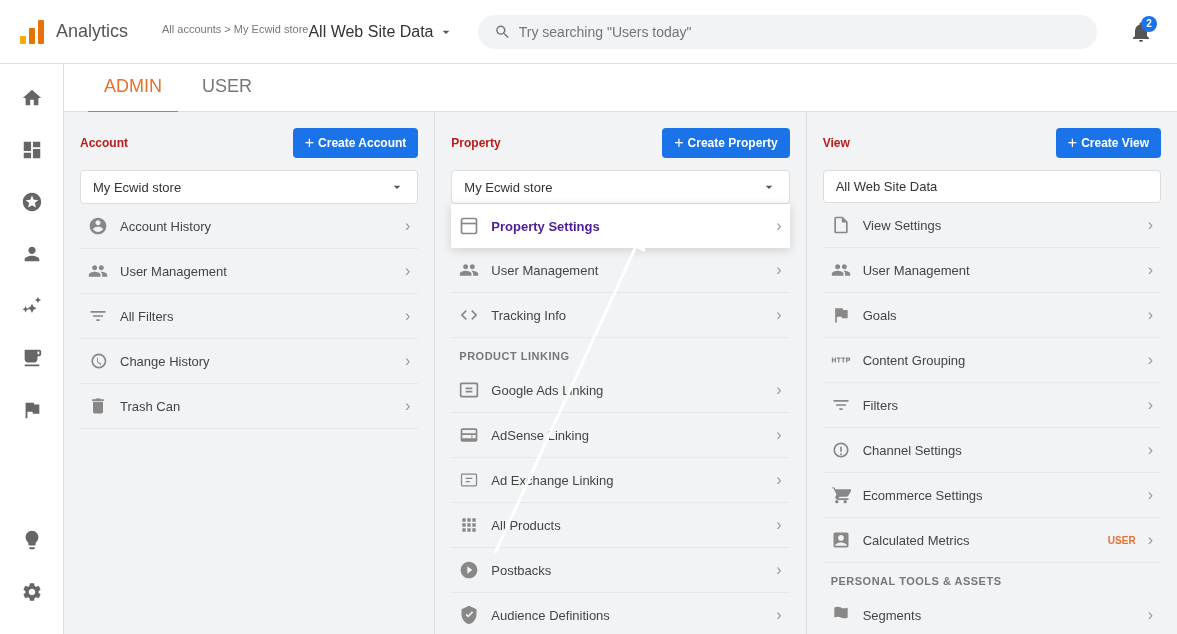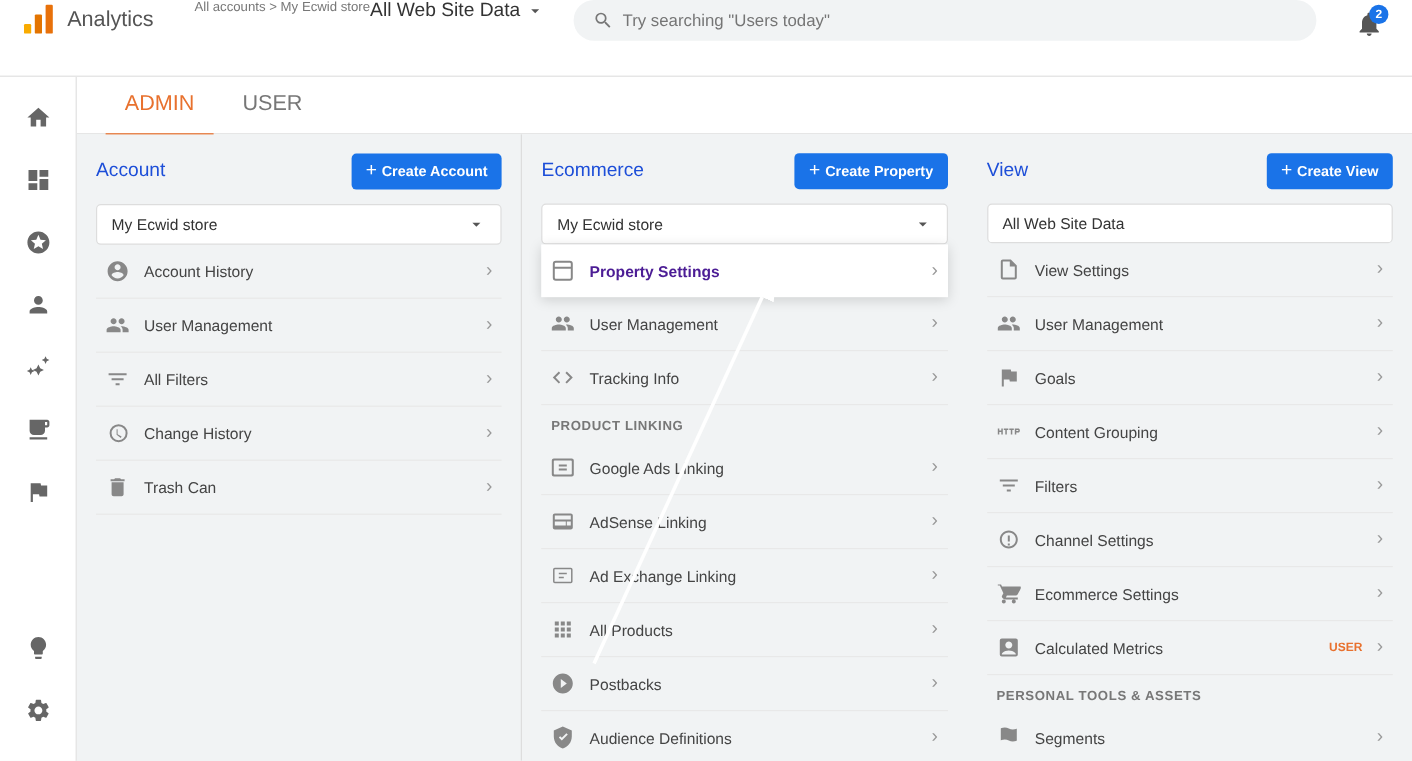--- a/index.html
+++ b/index.html
@@ -1,20 +1,20 @@
 <!DOCTYPE html>
 <html><head>
   <meta charset="utf-8">
   <style>
     * { box-sizing: border-box; margin: 0; padding: 0; }
     body { font-family: 'Arial', sans-serif; background: #f1f3f4; width: 1177px; height: 634px; overflow: hidden; }
 
     
     .topbar {
-      display: flex; align-items: flex-start; background: #fff;
+      display: flex; align-items: center; background: #fff;
       height: 64px; padding: 0 16px; border-bottom: 1px solid #e0e0e0;
       position: relative; z-index: 10;
     }
     .logo-area { display: flex; align-items: center; gap: 8px; min-width: 130px; }
     .logo-icon { width: 32px; height: 32px; }
     .logo-text { font-size: 18px; color: #555; font-weight: 400; }
     .account-title { font-size: 16px; font-weight: 500; color: #333; display: flex; align-items: center; gap: 4px; cursor: pointer; }
     .account-title svg { width: 16px; height: 16px; }
     .search-bar {
       flex: 1; margin: 0 24px; display: flex; align-items: center;
@@ -78,21 +78,21 @@
     .col {
       flex: 1; padding: 16px; border-right: 1px solid #ddd;
       background: #f1f3f4; position: relative; overflow-y: auto;
     }
     .col:last-child { border-right: none; }
 
     .col-header {
       display: flex; align-items: center; justify-content: space-between;
       margin-bottom: 12px;
     }
-    .col-label { font-size: 16px; color: #1d4ed8; font-weight: 400; }
+    .col-label { font-size: 12px; color: #b91c1c; font-weight: 700; }
     .create-btn {
       display: flex; align-items: center; gap: 4px;
       background: #1a73e8; color: #fff; border: none; border-radius: 4px;
       padding: 6px 12px; font-size: 12px; font-weight: 600; cursor: pointer;
     }
     .create-btn .plus { font-size: 16px; font-weight: 400; }
 
     .dropdown-select {
       width: 100%; display: flex; align-items: center; justify-content: space-between;
       background: #fff; border: 1px solid #ddd; border-radius: 4px;
@@ -288,21 +288,21 @@
         <svg viewBox="0 0 24 24" fill="#888" width="20" height="20">
             <path d="M6 19c0 1.1.9 2 2 2h8c1.1 0 2-.9 2-2V7H6v12zM19 4h-3.5l-1-1h-5l-1 1H5v2h14V4z"></path>
           </svg>
         <span class="menu-item-text">Trash Can</span>
         <span class="menu-item-arrow">›</span>
       </div>
     </div>
 
     <div class="col" style="position:relative;">
       <div class="col-header">
-        <span class="col-label">Ecommerce</span>
+        <span class="col-label">Property</span>
         <button class="create-btn">
           <span class="plus">+</span>
           <span>Create Property</span>
         </button>
       </div>
       <div class="dropdown-select">
         <span>My Ecwid store</span>
         <svg width="16" height="16" viewBox="0 0 24 24" fill="#555">
             <path d="M7 10l5 5 5-5z"></path>
           </svg>

